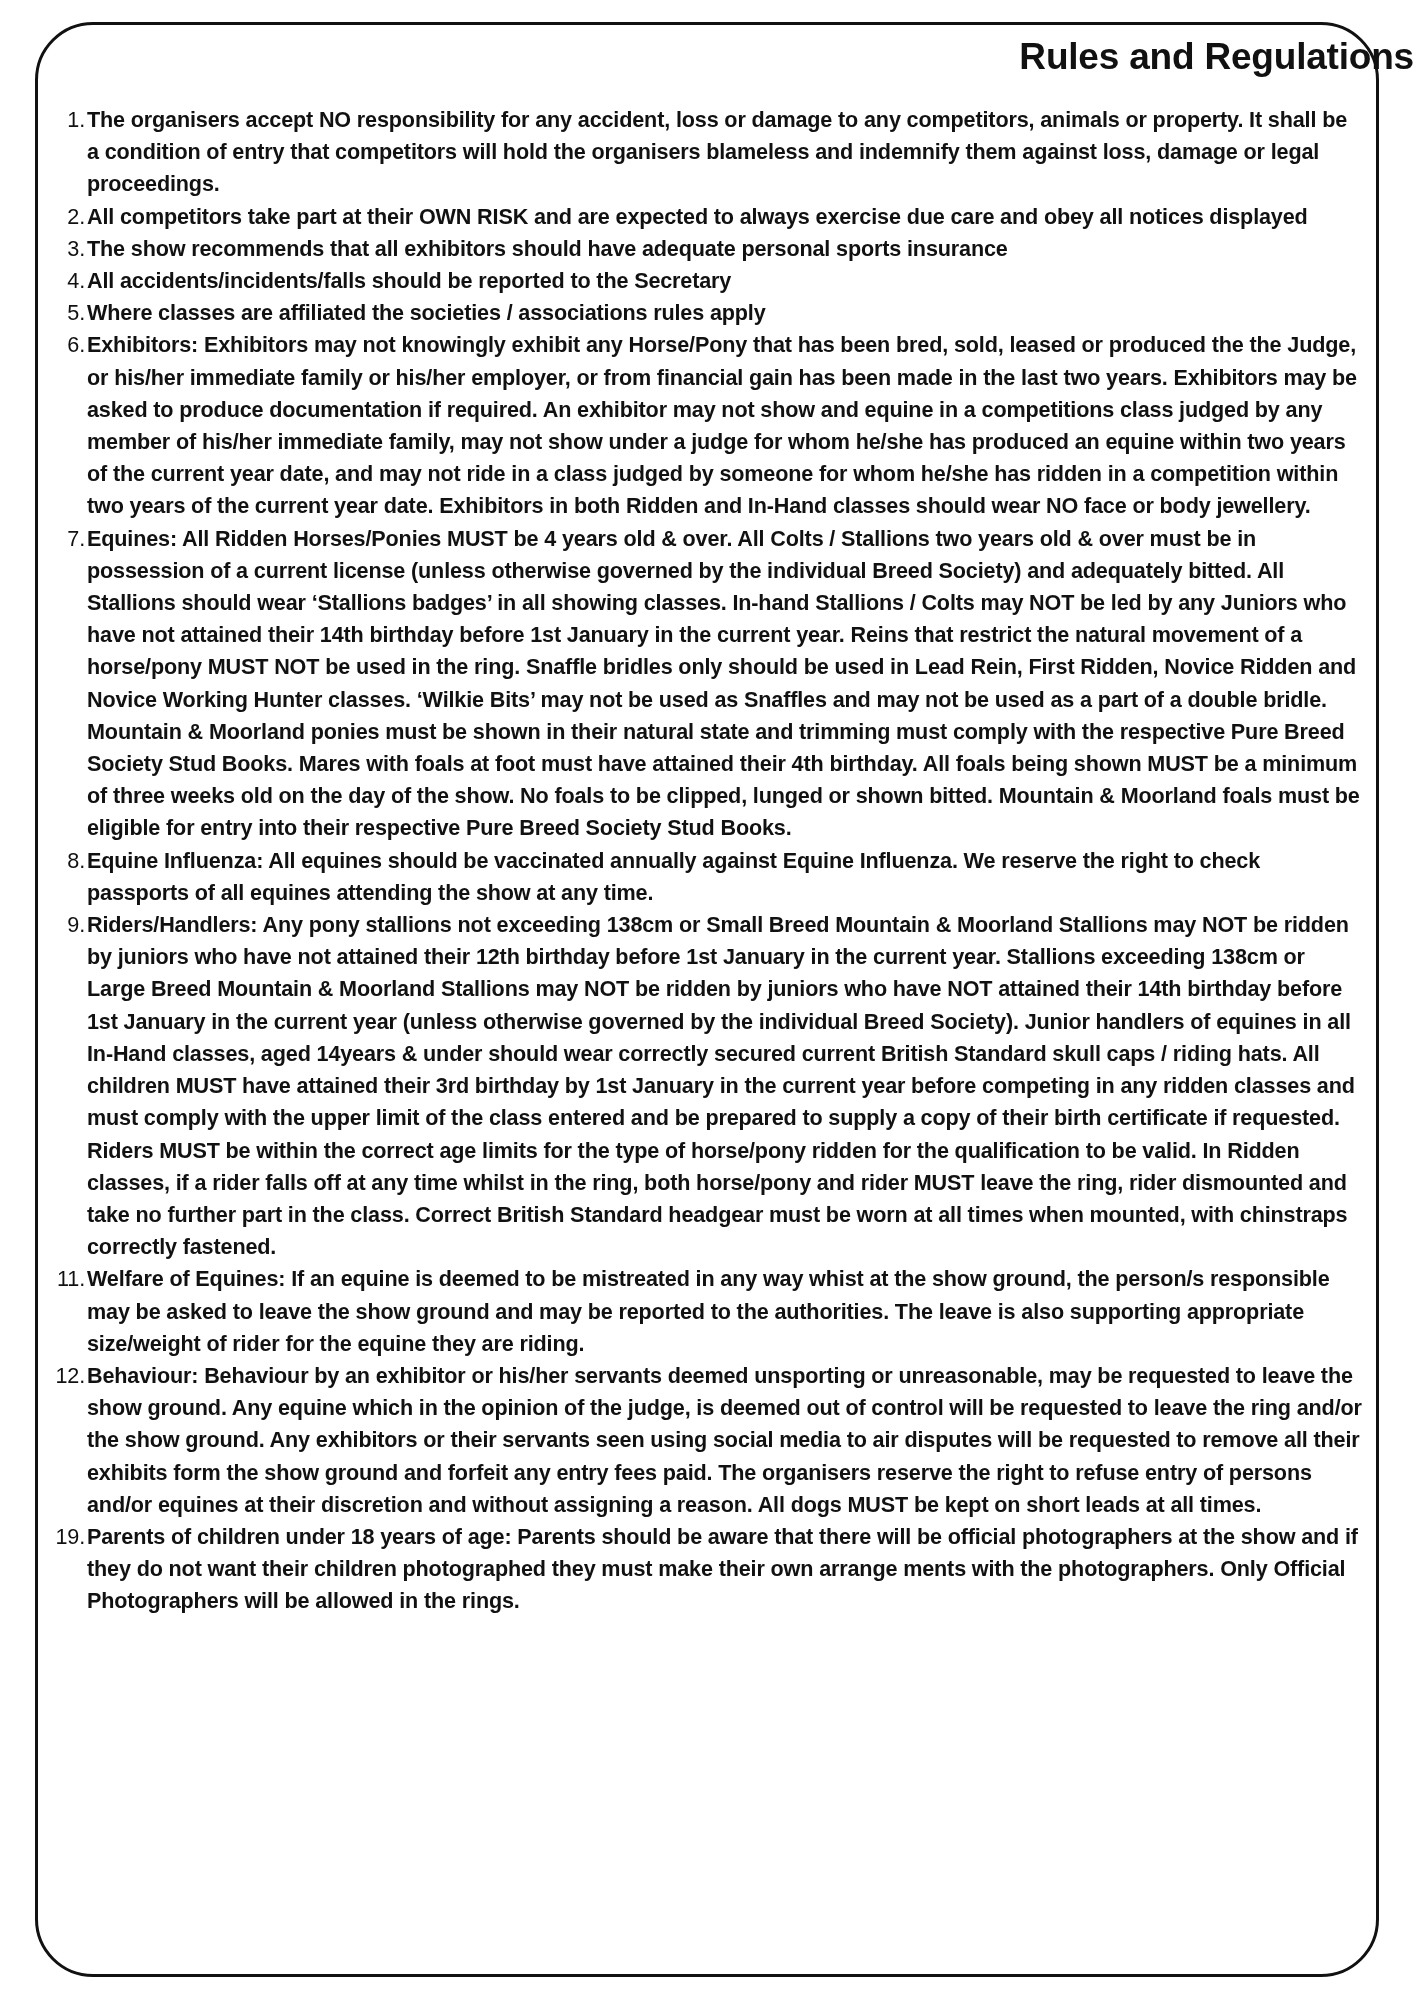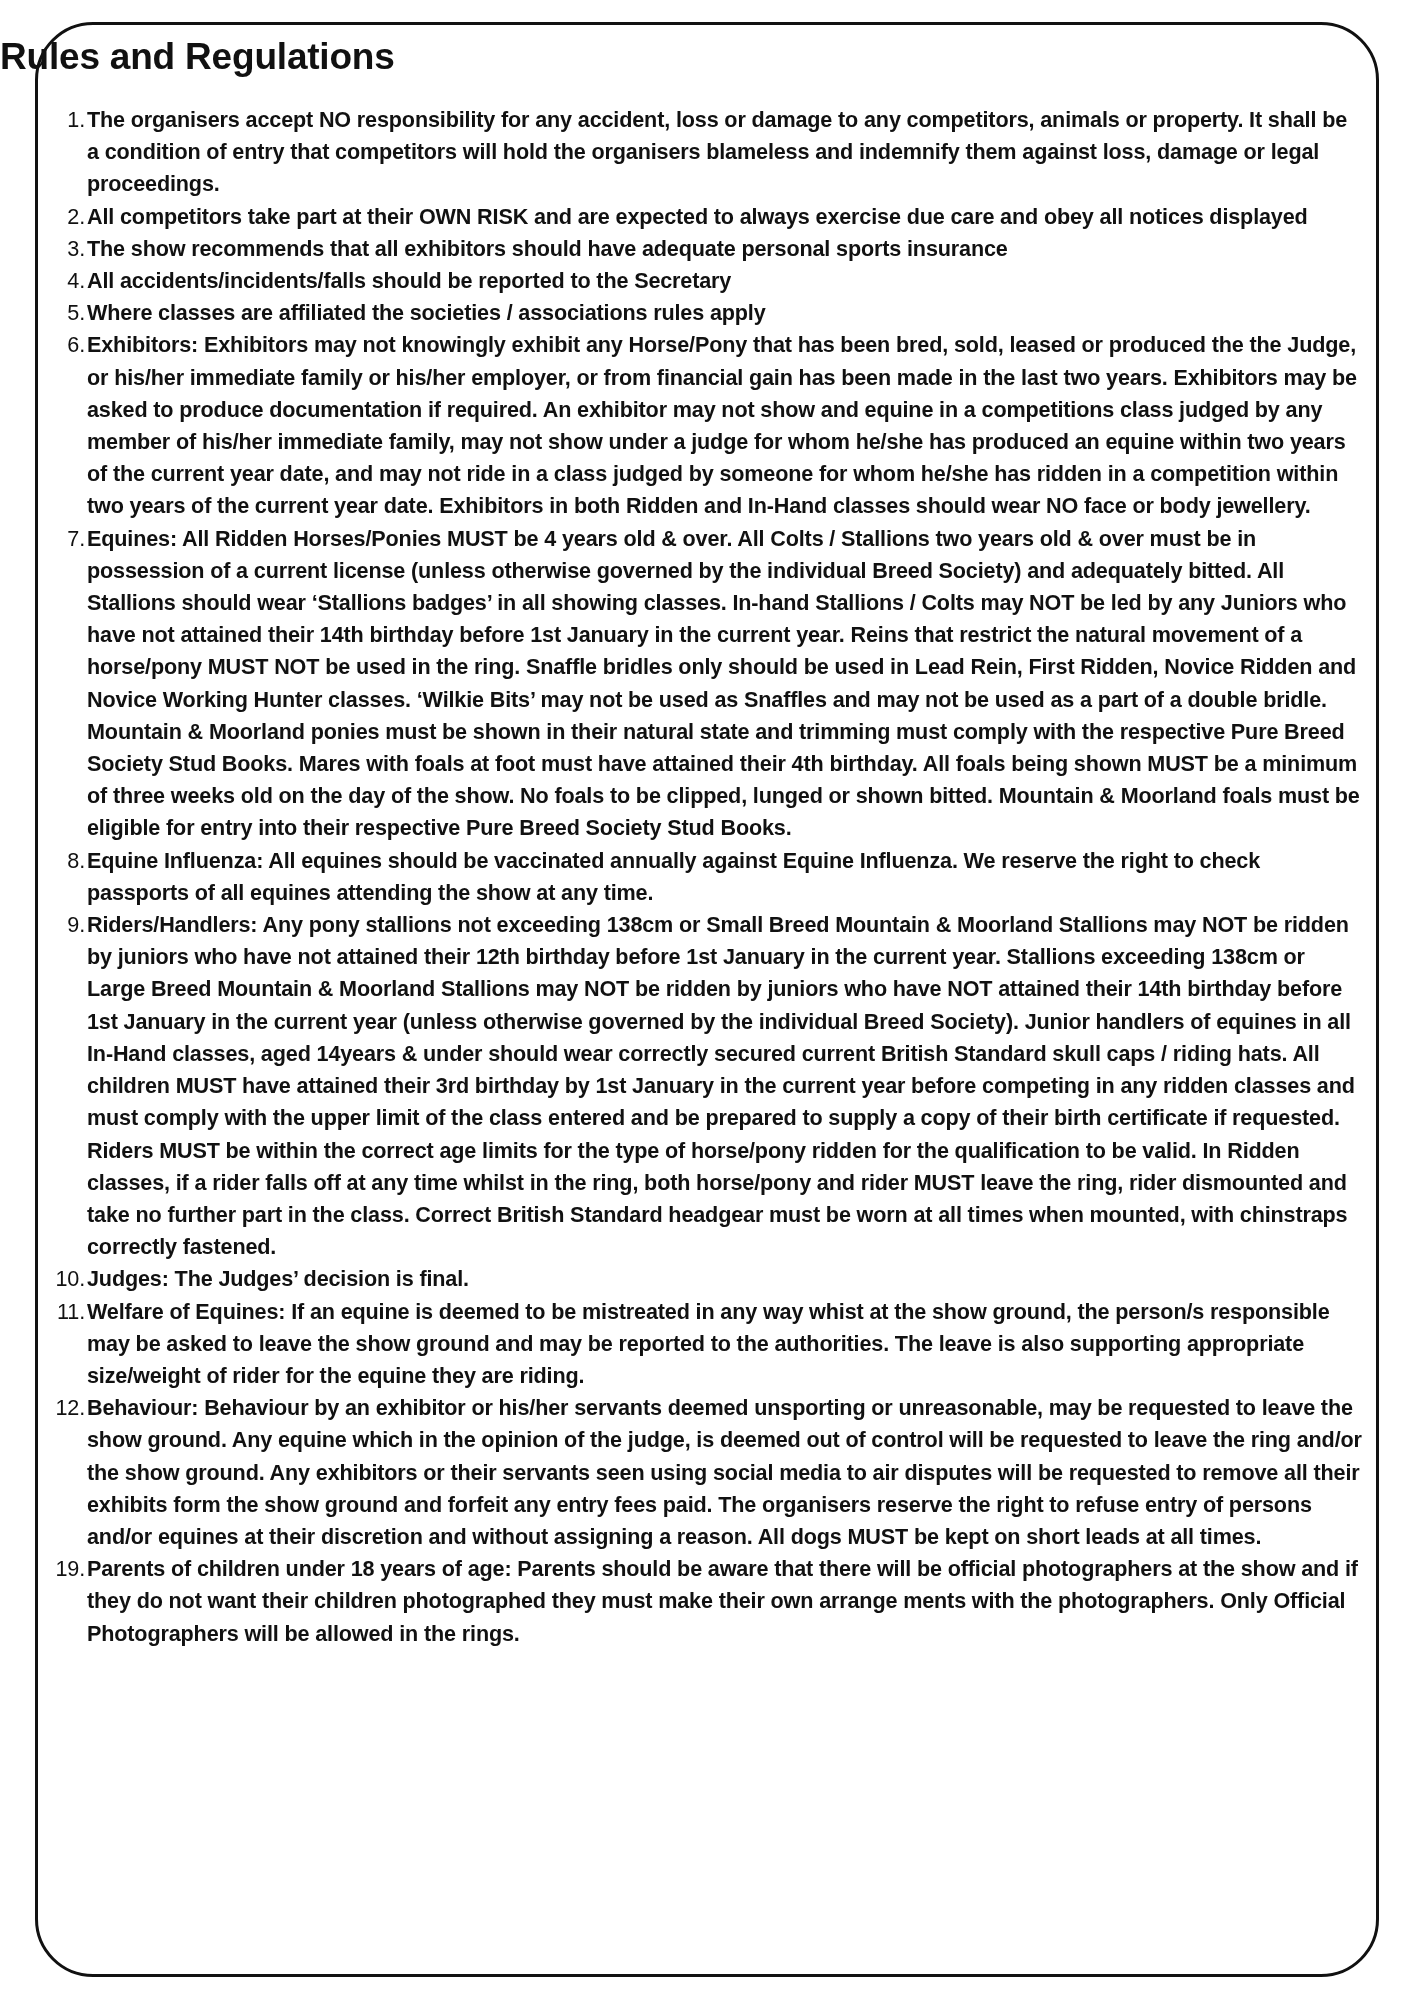--- a/index.html
+++ b/index.html
@@ -23,21 +23,21 @@
       height: 1955px;
       box-sizing: border-box;
       border: 3px solid #111111;
       border-radius: 58px;
     }
     .title {
       position: absolute;
       left: 0;
       right: 0;
       top: 34px;
-      text-align: left;
+      text-align: right;
       font-weight: bold;
       font-size: 37px;
       line-height: 46px;
       letter-spacing: -0.2px;
       margin: 0;
     }
     .rules {
       position: absolute;
       left: 40px;
       top: 104px;
@@ -102,24 +102,20 @@
     </li>
   <li class="rule">
       <span class="rule-num">8.</span>
       <span class="rule-text">Equine Influenza: All equines should be vaccinated annually against Equine Influenza. We reserve the right to check passports of all equines attending the show at any time.</span>
     </li>
   <li class="rule">
       <span class="rule-num">9.</span>
       <span class="rule-text">Riders/Handlers: Any pony stallions not exceeding 138cm or Small Breed Mountain &amp; Moorland Stallions may NOT be ridden by juniors who have not attained their 12th birthday before 1st January in the current year. Stallions exceeding 138cm or Large Breed Mountain &amp; Moorland Stallions may NOT be ridden by juniors who have NOT attained their 14th birthday before 1st January in the current year (unless otherwise governed by the individual Breed Society). Junior handlers of equines in all In-Hand classes, aged 14years &amp; under should wear correctly secured current British Standard skull caps / riding hats. All children MUST have attained their 3rd birthday by 1st January in the current year before competing in any ridden classes and must comply with the upper limit of the class entered and be prepared to supply a copy of their birth certificate if requested. Riders MUST be within the correct age limits for the type of horse/pony ridden for the qualification to be valid. In Ridden classes, if a rider falls off at any time whilst in the ring, both horse/pony and rider MUST leave the ring, rider dismounted and take no further part in the class. Correct British Standard headgear must be worn at all times when mounted, with chinstraps correctly fastened.</span>
     </li>
   <li class="rule">
-      <span class="rule-num">10.</span>
-      <span class="rule-text">Judges: The Judges’ decision is final.</span>
-    </li>
-  <li class="rule">
       <span class="rule-num">11.</span>
       <span class="rule-text">Welfare of Equines: If an equine is deemed to be mistreated in any way whist at the show ground, the person/s responsible may be asked to leave the show ground and may be reported to the authorities. The leave is also supporting appropriate size/weight of rider for the equine they are riding.</span>
     </li>
   <li class="rule">
       <span class="rule-num">12.</span>
       <span class="rule-text">Behaviour: Behaviour by an exhibitor or his/her servants deemed unsporting or unreasonable, may be requested to leave the show ground. Any equine which in the opinion of the judge, is deemed out of control will be requested to leave the ring and/or the show ground. Any exhibitors or their servants seen using social media to air disputes will be requested to remove all their exhibits form the show ground and forfeit any entry fees paid. The organisers reserve the right to refuse entry of persons and/or equines at their discretion and without assigning a reason. All dogs MUST be kept on short leads at all times.</span>
     </li>
   <li class="rule">
       <span class="rule-num">19.</span>
       <span class="rule-text">Parents of children under 18 years of age: Parents  should be aware that there will be official photographers at the show and if they do not want their children photographed they must make their own arrange ments with the photographers. Only Official Photographers will be allowed in the rings.</span>

